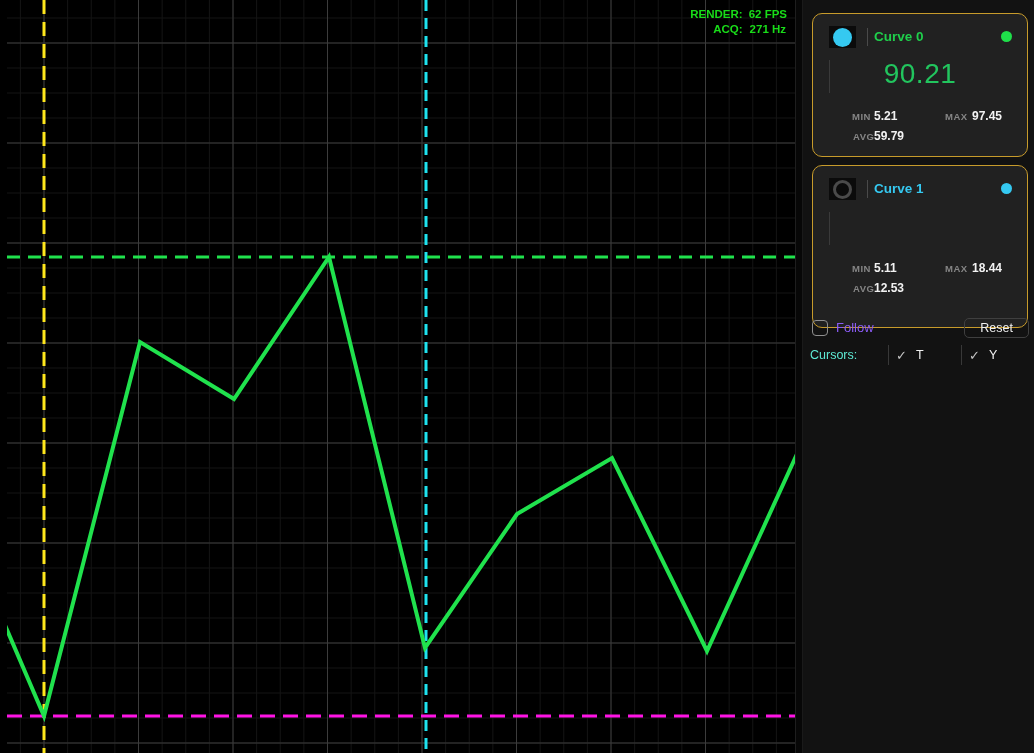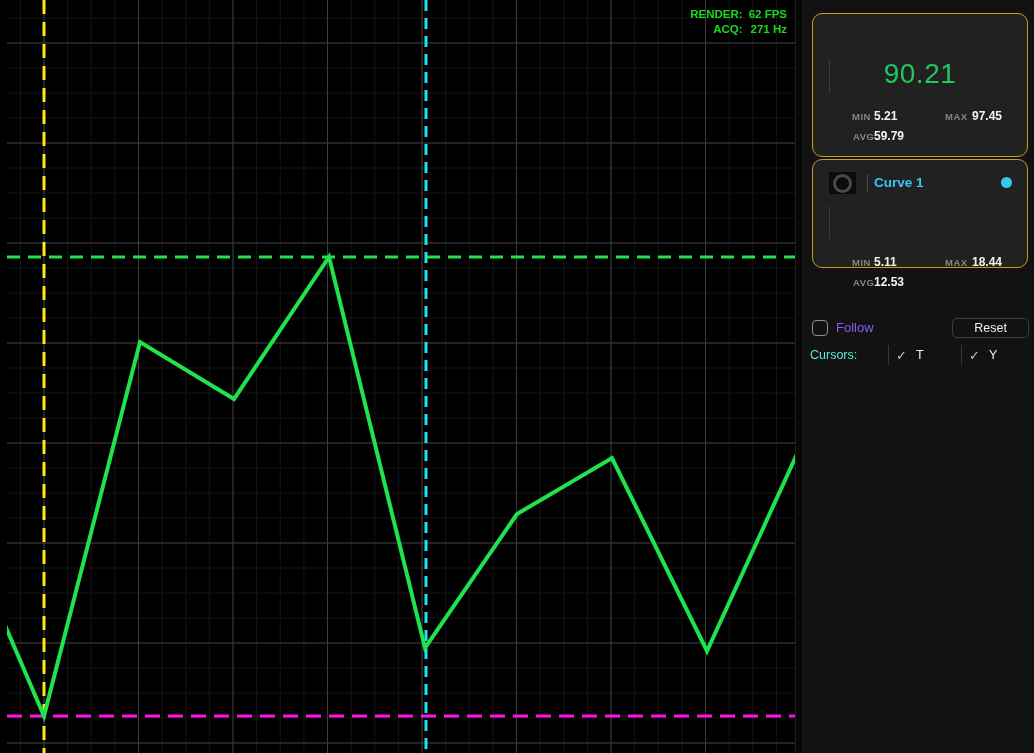--- a/index.html
+++ b/index.html
@@ -6,32 +6,32 @@
   *{box-sizing:border-box;}
   body{font-family:"Liberation Sans", sans-serif;}
   .app{position:relative;width:1034px;height:753px;overflow:hidden;background:#000;}
 
   
   .plot{position:absolute;left:0;top:0;width:795px;height:753px;background:#000;padding-left:7px;}
   .plot svg{display:block;}
   .stats{position:absolute;top:7px;right:8px;display:grid;grid-template-columns:auto auto;column-gap:6px;
           font-size:11.5px;font-weight:bold;line-height:15px;}
   .stats .lbl{text-align:right;}
-  .stats .val{text-align:right;}
+  .stats .val{text-align:center;}
 
   
   .splitter{position:absolute;left:795px;top:0;width:8px;height:753px;background:#070707;
             border-left:1px solid #1e1e1e;border-right:1px solid #1a1a1a;}
 
   
   .sidebar{position:absolute;left:803px;top:0;width:231px;height:753px;background:#121212;}
 
   .card{position:absolute;left:9px;width:216px;background:#212121;border:1px solid #c79b2b;border-radius:10px;}
   .card.c0{top:13px;height:144px;}
-  .card.c1{top:159px;height:109px;}
+  .card.c1{top:165px;height:163px;}
 
   .card-header{position:absolute;top:12px;left:16px;right:15px;height:22px;}
   .toggle{position:absolute;left:0;top:0;width:27px;height:22px;background:#0b0b0b;
           display:flex;align-items:center;justify-content:center;cursor:pointer;}
   .toggle-circle{width:19px;height:19px;border-radius:50%;}
   .toggle-circle.unchecked{width:19px;height:19px;background:transparent;border:3px solid #4a4a4a;}
   .hdr-sep{position:absolute;left:38px;top:2px;width:1px;height:18px;background:#4a4a4a;}
   .curve-name{position:absolute;left:45px;top:0;line-height:22px;font-size:13.5px;font-weight:bold;}
   .dot{position:absolute;right:0;top:5px;width:11px;height:11px;border-radius:50%;}
 
@@ -41,21 +41,21 @@
 
   .slabel{position:absolute;font-size:9.5px;font-weight:bold;color:#868686;letter-spacing:0.5px;}
   .sval{position:absolute;font-size:12px;font-weight:bold;color:#f2f2f2;}
   .min-label{left:39px;top:97px;} .min-val{left:61px;top:95px;}
   .max-label{left:132px;top:97px;} .max-val{left:159px;top:95px;}
   .avg-label{left:40px;top:117px;} .avg-val{left:61px;top:115px;}
 
   .follow-check{position:absolute;left:9px;top:320px;width:16px;height:16px;border:1px solid #8f8f8f;
                 border-radius:4px;background:transparent;cursor:pointer;}
   .follow-label{position:absolute;left:33px;top:320px;font-size:13px;color:#8b5cf6;}
-  .reset-btn{position:absolute;right:5px;top:318px;padding:2px 21px;font-size:12.5px;color:#f0f0f0;
+  .reset-btn{position:absolute;right:5px;top:318px;padding:2px 15px;font-size:12.5px;color:#f0f0f0;
              background:transparent;border:1px solid #3f3f3f;border-radius:5px;cursor:pointer;
              font-family:"Liberation Sans",sans-serif;}
   .cursors-label{position:absolute;left:7px;top:348px;font-size:12.5px;color:#5eead4;}
   .cursor-group{position:absolute;top:345px;height:20px;display:flex;align-items:center;gap:9px;
                 border-left:1px solid #383838;padding-left:7px;cursor:pointer;}
   .cursor-group.g-t{left:85px;}
   .cursor-group.g-y{left:158px;}
   .checkmark{font-size:13px;color:#c4c4c4;}
   .cursor-group .glabel{font-size:12.5px;color:#f0f0f0;}
 </style>
@@ -159,20 +159,28 @@
       <span class="lbl">ACQ:</span>
       <span class="val">271 Hz</span>
     </div>
   </div>
 
   <div class="splitter"></div>
 
   <div class="sidebar">
 
     <div class="card c0" style="border-color: rgb(199, 155, 43);">
+      <div class="card-header">
+        <div class="toggle">
+          <div class="toggle-circle" style="background: rgb(53, 201, 241);"></div>
+        </div>
+        <div class="hdr-sep"></div>
+        <div class="curve-name" style="color: rgb(31, 206, 75);">Curve 0</div>
+        <div class="dot" style="background: rgb(31, 223, 74);"></div>
+      </div>
       <div class="value-rule"></div>
       <div class="big-value">90.21</div>
       <span class="slabel min-label">MIN</span>
       <span class="sval min-val">5.21</span>
       <span class="slabel max-label">MAX</span>
       <span class="sval max-val">97.45</span>
       <span class="slabel avg-label">AVG</span>
       <span class="sval avg-val">59.79</span>
     </div>
 

